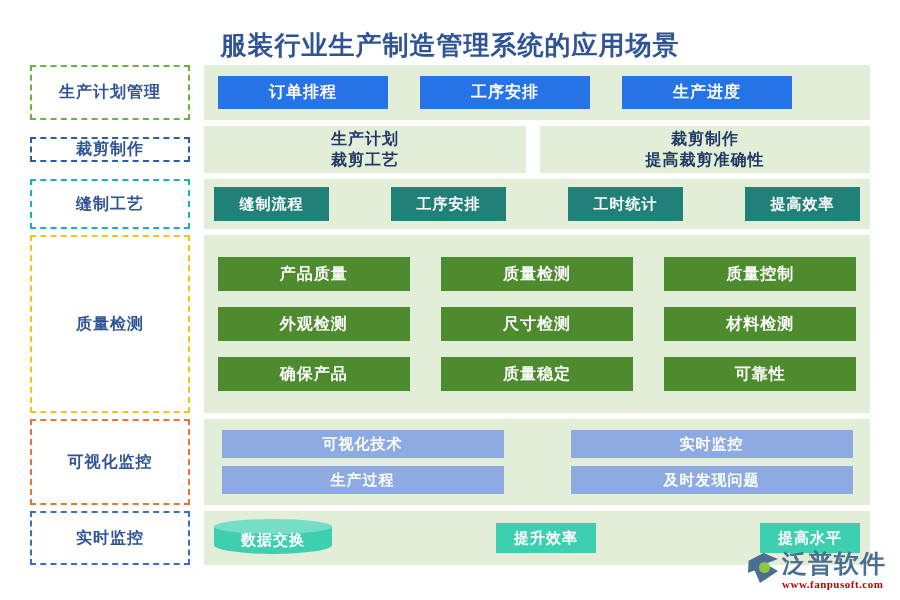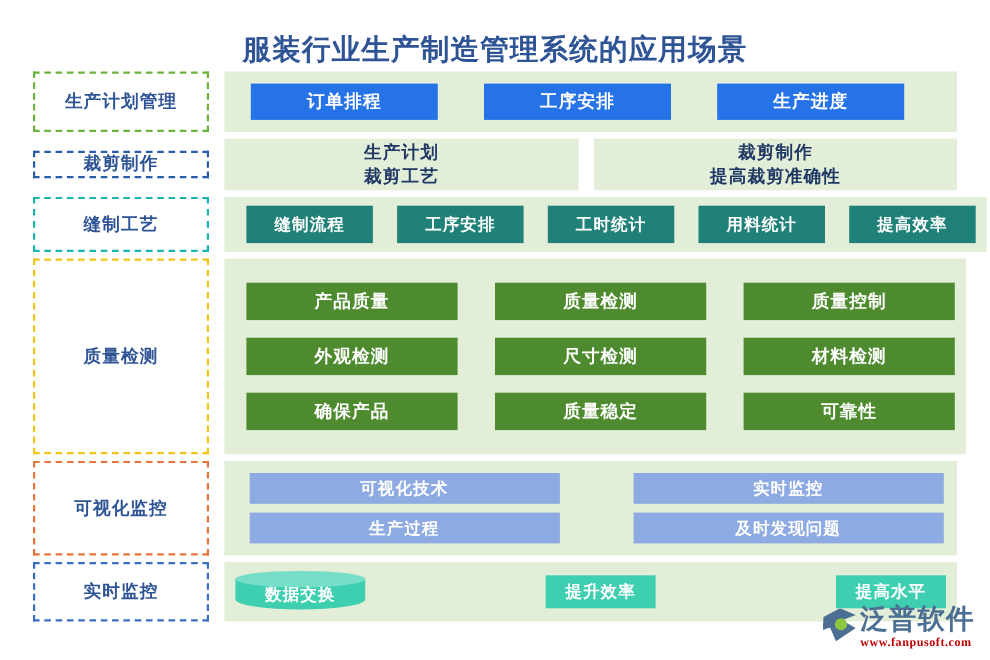--- a/index.html
+++ b/index.html
@@ -71,21 +71,20 @@
   
   .chip{
     display:flex;
     align-items:center;
     justify-content:center;
     box-sizing:border-box;
     font-weight:bold;
     color:#ffffff;
     letter-spacing:1px;
     text-align:center;
-    margin-left:10px;
   }
 
   
   .r1{top:65px;height:55px;width:840px;}
   .r1 .band{padding:0 14px;justify-content:flex-start;gap:32px;}
   .chip-blue{
     background:#2673e8;
     width:170px;height:33px;
     font-size:16px;
   }
@@ -265,21 +264,20 @@
       </div>
     </div>
   </div>
 
   <div class="row r3">
     <div class="label-cell d-teal">缝制工艺</div>
     <div class="band">
       <div class="chip chip-teal">缝制流程</div>
       <div class="chip chip-teal">工序安排</div>
       <div class="chip chip-teal">工时统计</div>
-      <div class="chip chip-teal">用料统计</div>
       <div class="chip chip-teal">提高效率</div>
       <div class="wm-small">
         <div class="wm-mark"></div>
         <div class="wm-text">泛普软件</div>
       </div>
     </div>
   </div>
 
   <div class="row r4">
     <div class="label-cell d-yellow">质量检测</div>

